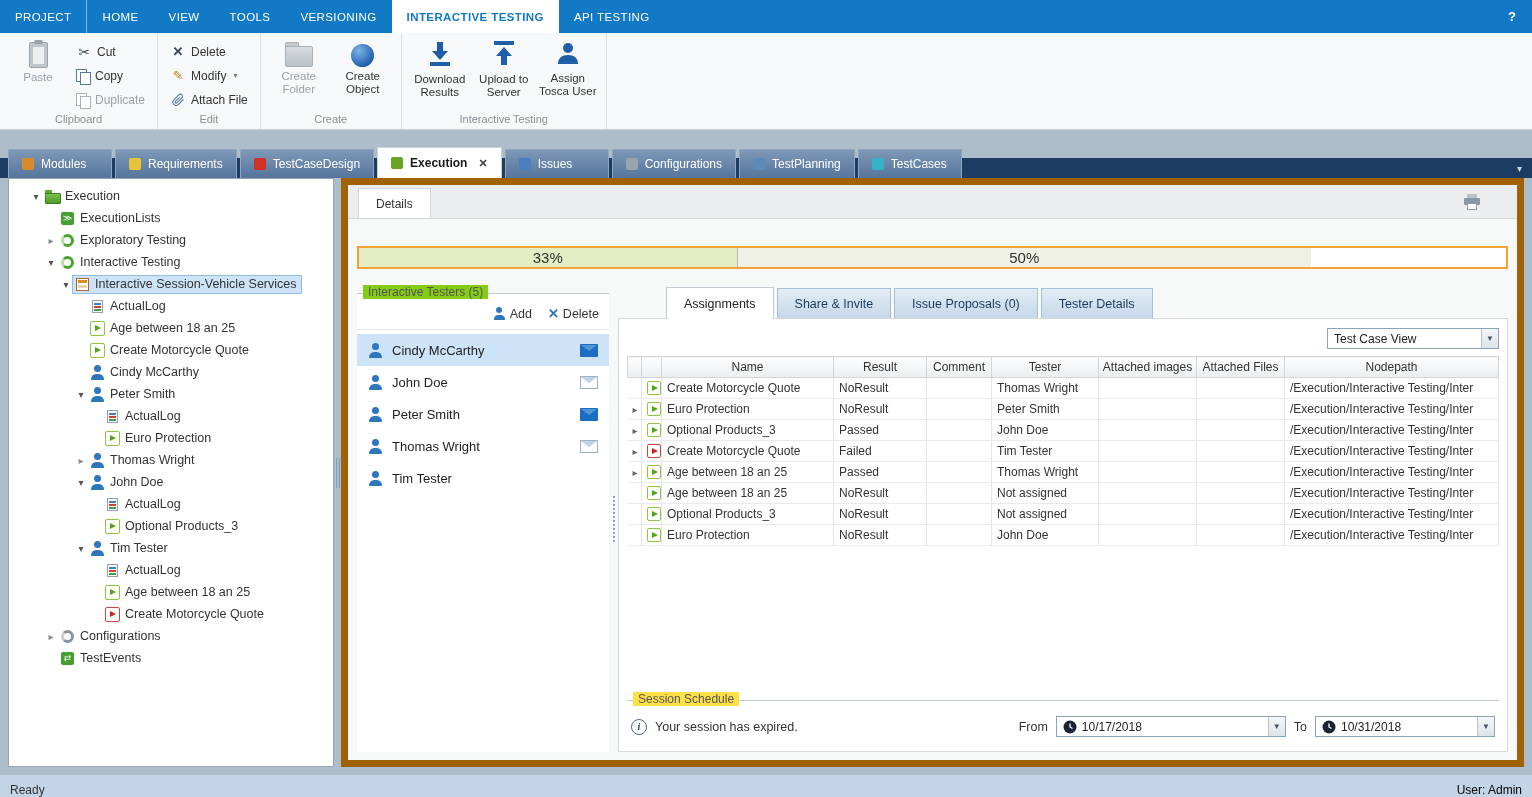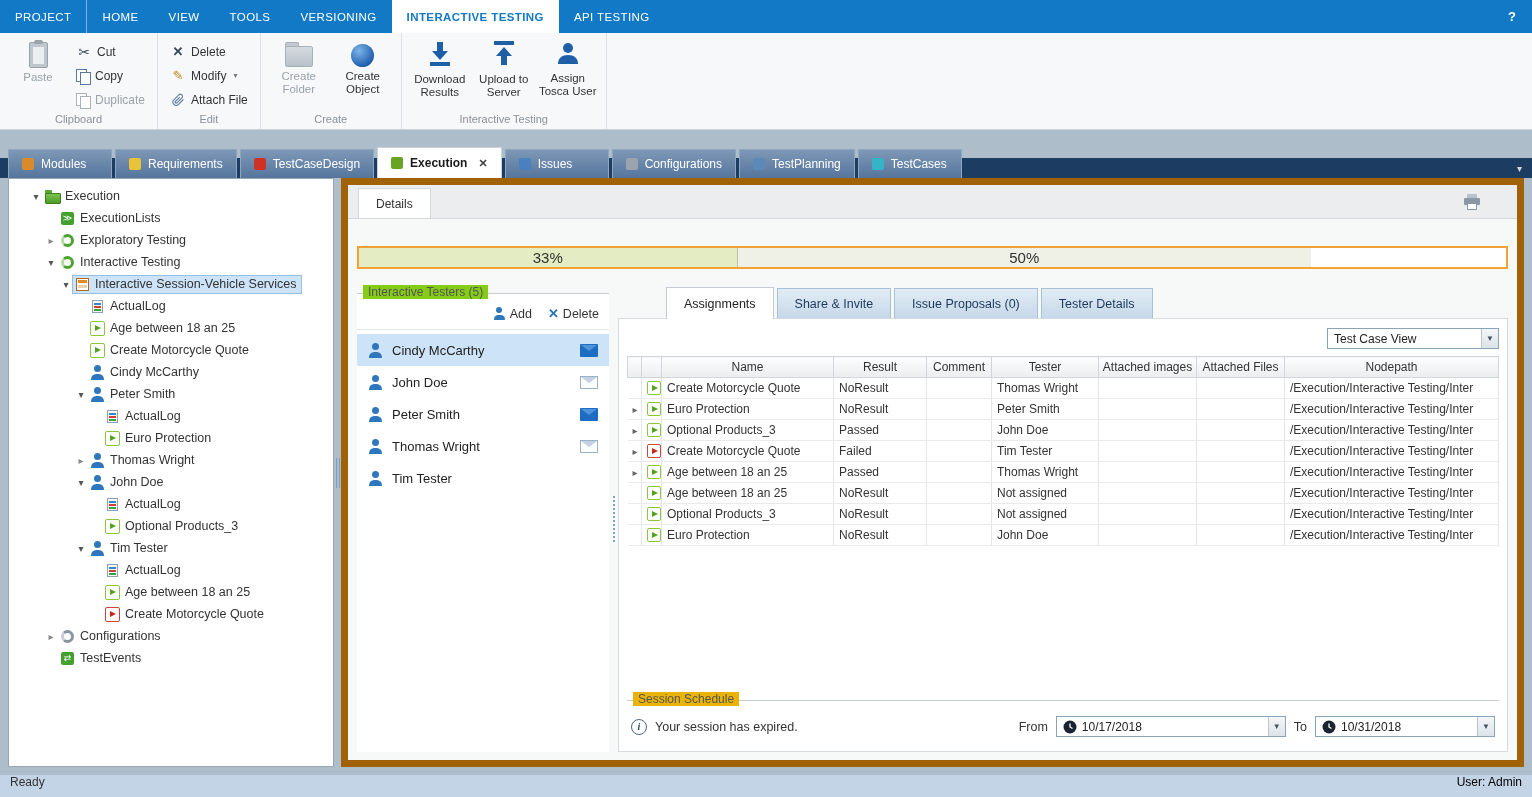--- a/index.html
+++ b/index.html
@@ -142,31 +142,31 @@
   table.assign td { border-right:1px solid #e4e7ea; border-bottom:1px solid #e8eaec; height:21px; padding:0 5px; white-space:nowrap; overflow:hidden; }
   td.c-exp, td.c-ico { padding:0 1px; text-align:center; }
   .row-exp { cursor:pointer; }
   .row-exp::before { content:'▸'; font-size:10px; color:#666; }
   td .ti { vertical-align:middle; width:14px; height:14px; }
 
   .spacer { flex:1; }
 
   
   .schedule { border-top:1px solid #c5cdd4; position:relative; padding:15px 4px 6px; display:flex; align-items:center; gap:8px; flex:none; margin-top:8px; }
-  .schedule .gbox-title { background:#eab308; }
+  .schedule .gbox-title { background:#fde047; }
   .info-ic { width:16px; height:16px; border-radius:50%; border:1px solid #4a6a8a; color:#2a4a6a; display:flex; align-items:center; justify-content:center; flex:none; }
   .info-ic::before { content:'i'; font:italic bold 10px "Liberation Serif", serif; }
   .schedule-msg { font-size:12.5px; color:#333; }
   .sched-right { margin-left:auto; display:flex; align-items:center; gap:8px; }
   .sched-label { font-size:12.5px; color:#333; }
   .date-combo-from { width:230px; }
   .date-combo-to { width:180px; }
 
   
-  .statusbar { height:22px; background:#c3d4e6; display:flex; align-items:flex-start; padding:0 10px; font-size:12px; color:#333; flex:none; }
+  .statusbar { height:22px; background:#c3d4e6; display:flex; align-items:flex-end; padding:0 10px; font-size:12px; color:#333; flex:none; }
   .status-right { margin-left:auto; color:#000000; cursor:pointer; }
 </style>
 </head>
 <body>
 
 <div class="app">
 
   <div class="menubar">
 
       <div class="menu-item sep">PROJECT</div>

